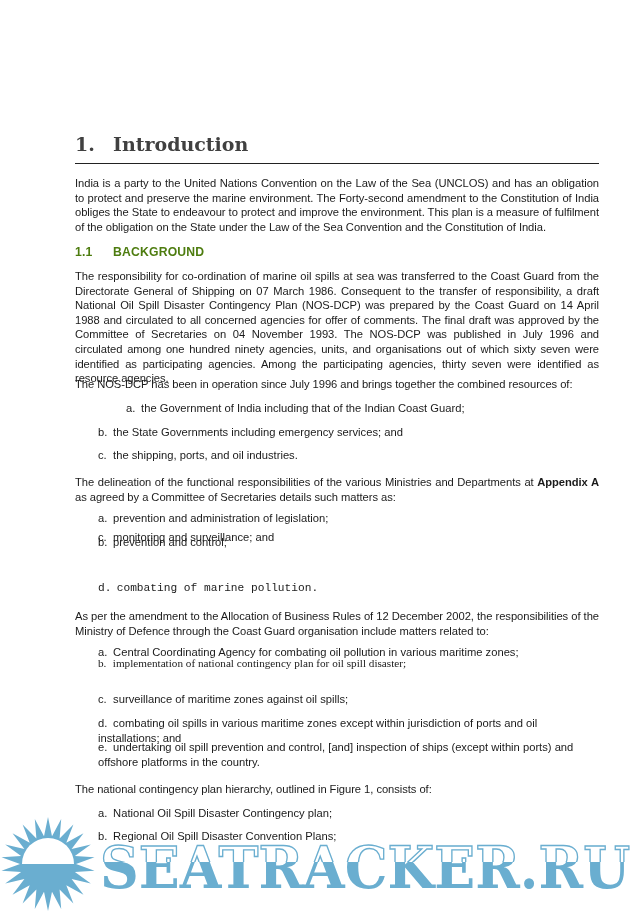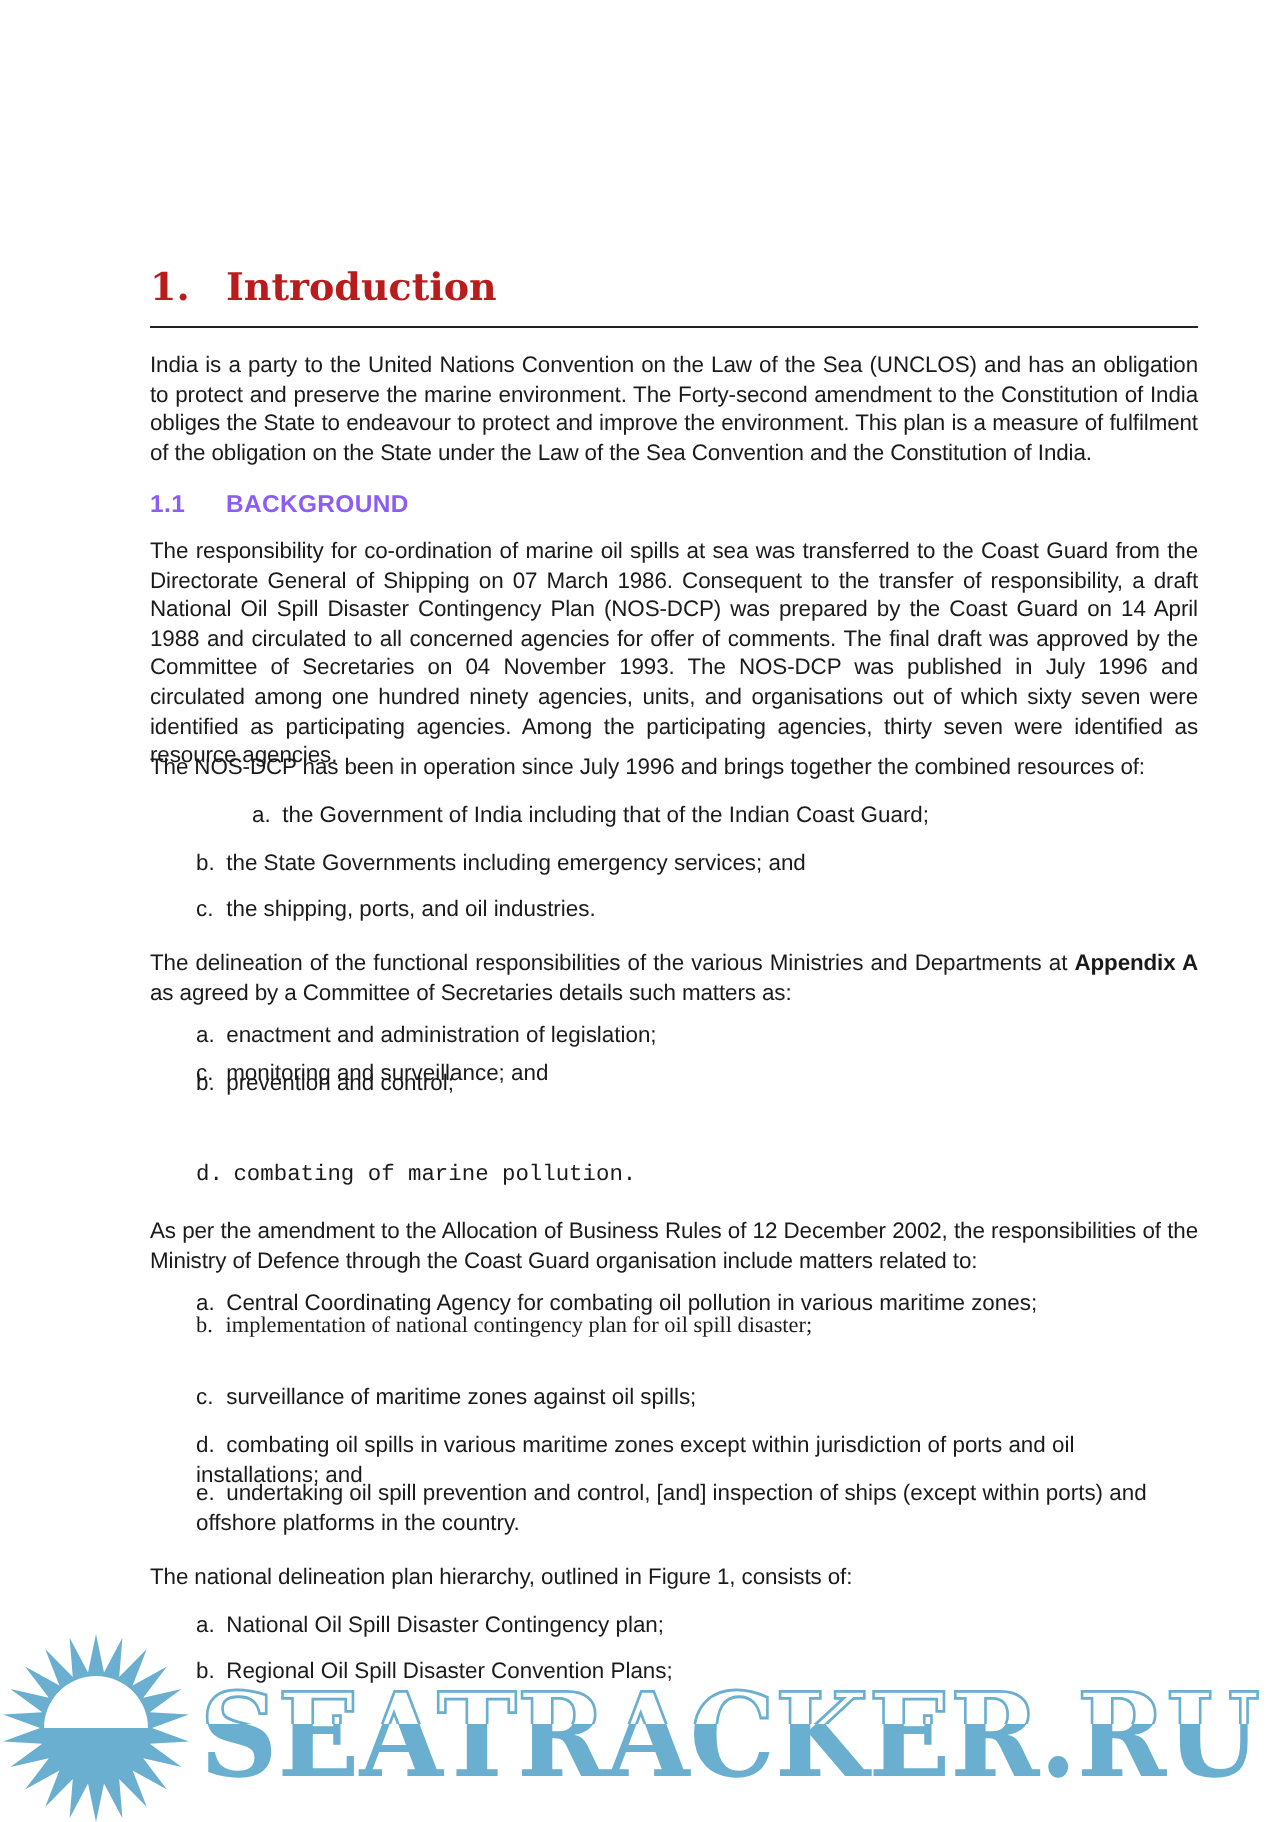--- a/index.html
+++ b/index.html
@@ -3,27 +3,27 @@
   <meta charset="utf-8">
   <style>
     html, body { margin: 0; padding: 0; }
     body {
       width: 644px; height: 911px; background: #ffffff; position: relative; overflow: hidden;
       font-family: "Liberation Sans", sans-serif; color: #1a1a1a;
     }
     .page { position: absolute; left: 75px; top: 0; width: 524px; }
     .h1 {
       position: absolute; top: 133px; left: 0; width: 524px;
-      font-family: "DejaVu Serif", serif; font-weight: bold; font-size: 19px; color: #b91c1c;
+      font-family: "DejaVu Serif", serif; font-weight: bold; font-size: 19px; color: #404040;
       border-bottom: 1.3px solid #222; padding-bottom: 6px; height: 24px;
     }
     .h1 .num { display: inline-block; width: 38px; }
     .body-text { font-size: 11.2px; line-height: 14.6px; text-align: justify; letter-spacing: -0.05px; }
     .abs { position: absolute; left: 0; width: 524px; }
-    .h2 { position: absolute; top: 245px; left: 0; font-weight: bold; font-size: 12.2px; color: #8b5cf6; letter-spacing: 0.2px; }
+    .h2 { position: absolute; top: 245px; left: 0; font-weight: bold; font-size: 12.2px; color: #4d7c0f; letter-spacing: 0.2px; }
     .h2 .num { display: inline-block; width: 38px; }
     .li { position: absolute; left: 23px; width: 501px; font-size: 11.2px; line-height: 14.6px; }
     .li .m { display: inline-block; width: 12px; }
     b { font-weight: bold; }
     .wm { position: absolute; left: 0; top: 812px; width: 644px; height: 99px; }
   </style>
 </head>
 <body>
 
 <div class="page">
@@ -39,33 +39,33 @@
   </div>
 
   <div class="abs body-text" style="top:269px;">The responsibility for co-ordination of marine oil spills at sea was transferred to the Coast Guard from the Directorate General of Shipping on 07 March 1986. Consequent to the transfer of responsibility, a draft National Oil Spill Disaster Contingency Plan (NOS-DCP) was prepared by the Coast Guard on 14 April 1988 and circulated to all concerned agencies for offer of comments. The final draft was approved by the Committee of Secretaries on 04 November 1993. The NOS-DCP was published in July 1996 and circulated among one hundred ninety agencies, units, and organisations out of which sixty seven were identified as participating agencies. Among the participating agencies, thirty seven were identified as resource agencies.</div>
 
   <div class="abs body-text" style="top:377px;">The NOS-DCP has been in operation since July 1996 and brings together the combined resources of:</div>
   <div class="li" style="top:401px;margin-left:28px;"><span class="m">a.</span> <span>the Government of India including that of the Indian Coast Guard;</span></div>
   <div class="li" style="top:425px;"><span class="m">b.</span> <span>the State Governments including emergency services; and</span></div>
   <div class="li" style="top:448px;"><span class="m">c.</span> <span>the shipping, ports, and oil industries.</span></div>
 
   <div class="abs body-text" style="top:475px;"><span>The delineation of the functional responsibilities of the various Ministries and Departments at </span><b>Appendix A</b><span> as agreed by a Committee of Secretaries details such matters as:</span></div>
-  <div class="li" style="top:511px;"><span class="m">a.</span> <span>enactment and administration of legislation;</span></div>
+  <div class="li" style="top:511px;"><span class="m">a.</span> <span>prevention and administration of legislation;</span></div>
   <div class="li" style="top:535px;"><span class="m">b.</span> <span>prevention and control;</span></div>
   <div class="li" style="top:530px;"><span class="m">c.</span> <span>monitoring and surveillance; and</span></div>
   <div class="li" style="top:581px;font-family:Liberation Mono, monospace;"><span class="m">d.</span> <span>combating of marine pollution.</span></div>
 
   <div class="abs body-text" style="top:609px;">As per the amendment to the Allocation of Business Rules of 12 December 2002, the responsibilities of the Ministry of Defence through the Coast Guard organisation include matters related to:</div>
   <div class="li" style="top:645px;"><span class="m">a.</span> <span>Central Coordinating Agency for combating oil pollution in various maritime zones;</span></div>
   <div class="li" style="top:656px;font-family:Liberation Serif, serif;"><span class="m">b.</span> <span>implementation of national contingency plan for oil spill disaster;</span></div>
   <div class="li" style="top:692px;"><span class="m">c.</span> <span>surveillance of maritime zones against oil spills;</span></div>
   <div class="li" style="top:716px;"><span class="m">d.</span> <span>combating oil spills in various maritime zones except within jurisdiction of ports and oil installations; and</span></div>
   <div class="li" style="top:740px;"><span class="m">e.</span> <span>undertaking oil spill prevention and control, [and] inspection of ships (except within ports) and offshore platforms in the country.</span></div>
 
-  <div class="abs body-text" style="top:782px;">The national delineation plan hierarchy, outlined in Figure 1, consists of:</div>
+  <div class="abs body-text" style="top:782px;">The national contingency plan hierarchy, outlined in Figure 1, consists of:</div>
   <div class="li" style="top:806px;"><span class="m">a.</span> <span>National Oil Spill Disaster Contingency plan;</span></div>
   <div class="li" style="top:829px;"><span class="m">b.</span> <span>Regional Oil Spill Disaster Convention Plans;</span></div>
 </div>
 
 <svg class="wm" viewBox="0 812 644 99">
   <defs>
     <clipPath id="bottomHalf">
         <rect x="0" y="862" width="644" height="60"></rect>
       </clipPath>
     <clipPath id="topHalf">

